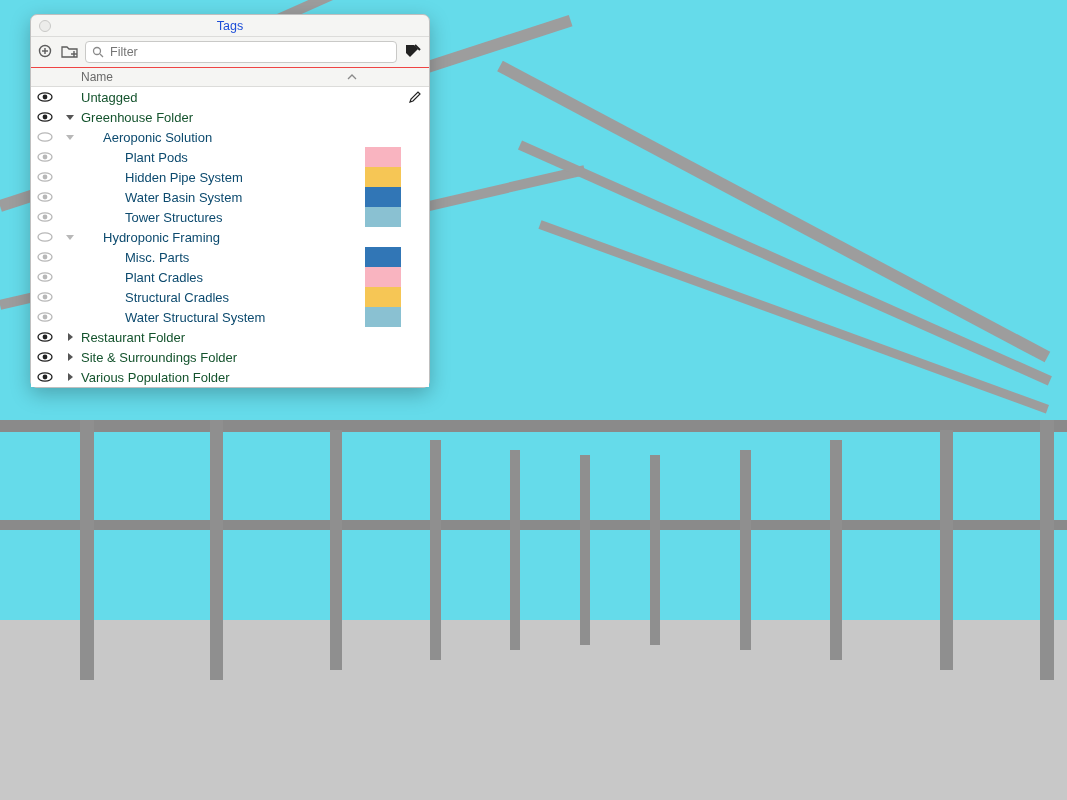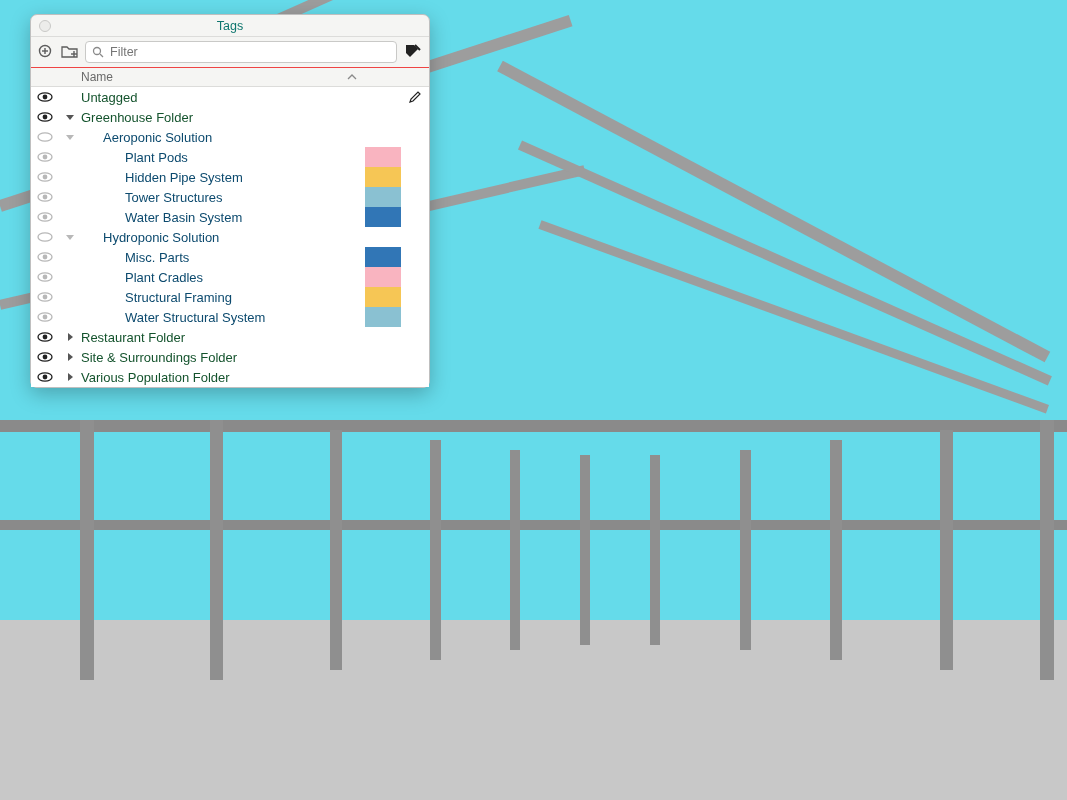--- a/index.html
+++ b/index.html
@@ -7,21 +7,21 @@
 .viewport { position: relative; width: 1067px; height: 800px; }
 .bg { position: absolute; inset: 0; }
 .panel {
   position: absolute; left: 30px; top: 14px; width: 400px;
   background: #f5f5f3; border: 1px solid #bfbfbf; border-radius: 7px;
   box-shadow: 0 6px 20px rgba(0,0,0,.25);
   display: flex; flex-direction: column;
 }
 .titlebar {
   height: 22px; display: flex; align-items: center; justify-content: center;
-  font-size: 12.5px; color: #0f766e; position: relative;
+  font-size: 12.5px; color: #1d4ed8; position: relative;
   border-bottom: 1px solid #dcdcda;
 }
 .titlebar .closebtn {
   position: absolute; left: 8px; top: 5px; width: 12px; height: 12px;
   border-radius: 50%; border: 1px solid #c9c9c7; background: #ececea;
 }
 .toolbar {
   height: 30px; display: flex; align-items: center; gap: 6px; padding: 0 6px;
 }
 .toolbar .iconbox { width: 18px; height: 18px; display:flex; align-items:center; justify-content:center; }
@@ -240,80 +240,80 @@
         </div>
         <div class="row dim">
           <span class="c-eye">
             <svg width="18" height="12" viewBox="0 0 18 12">
               <ellipse cx="9" cy="6" rx="7" ry="4.2" fill="none" stroke="#b8b8b8" stroke-width="1.3"></ellipse>
               <circle cx="9" cy="6" r="2.4" fill="#b8b8b8"></circle>
             </svg>
           </span>
           <span class="c-arrow"></span>
           <span class="c-label">
+            <span class="depth-2">Water Basin System</span>
+          </span>
+          <span class="c-swatch">
+            <div class="swatch" style="background: rgb(49, 118, 182);"></div>
+          </span>
+          <span class="c-edit"></span>
+        </div>
+        <div class="row dim">
+          <span class="c-eye">
+            <svg width="18" height="12" viewBox="0 0 18 12">
+              <ellipse cx="9" cy="6" rx="7" ry="4.2" fill="none" stroke="#b8b8b8" stroke-width="1.3"></ellipse>
+              <circle cx="9" cy="6" r="2.4" fill="#b8b8b8"></circle>
+            </svg>
+          </span>
+          <span class="c-arrow"></span>
+          <span class="c-label">
             <span class="depth-2">Tower Structures</span>
           </span>
           <span class="c-swatch">
             <div class="swatch" style="background: rgb(138, 193, 210);"></div>
           </span>
           <span class="c-edit"></span>
         </div>
         <div class="row dim">
           <span class="c-eye">
             <svg width="18" height="12" viewBox="0 0 18 12">
               <ellipse cx="9" cy="6" rx="7" ry="4.2" fill="none" stroke="#b8b8b8" stroke-width="1.3"></ellipse>
-              <circle cx="9" cy="6" r="2.4" fill="#b8b8b8"></circle>
-            </svg>
-          </span>
-          <span class="c-arrow"></span>
-          <span class="c-label">
-            <span class="depth-2">Water Basin System</span>
+            </svg>
+          </span>
+          <span class="c-arrow">
+            <svg width="10" height="10" viewBox="0 0 10 10">
+              <path d="M1 3 L9 3 L5 8 Z" fill="#b8b8b8"></path>
+            </svg>
+          </span>
+          <span class="c-label">
+            <span class="depth-1">Hydroponic Framing</span>
+          </span>
+          <span class="c-swatch"></span>
+          <span class="c-edit"></span>
+        </div>
+        <div class="row dim">
+          <span class="c-eye">
+            <svg width="18" height="12" viewBox="0 0 18 12">
+              <ellipse cx="9" cy="6" rx="7" ry="4.2" fill="none" stroke="#b8b8b8" stroke-width="1.3"></ellipse>
+              <circle cx="9" cy="6" r="2.4" fill="#b8b8b8"></circle>
+            </svg>
+          </span>
+          <span class="c-arrow"></span>
+          <span class="c-label">
+            <span class="depth-2">Misc. Parts</span>
           </span>
           <span class="c-swatch">
             <div class="swatch" style="background: rgb(49, 118, 182);"></div>
           </span>
           <span class="c-edit"></span>
         </div>
         <div class="row dim">
           <span class="c-eye">
             <svg width="18" height="12" viewBox="0 0 18 12">
               <ellipse cx="9" cy="6" rx="7" ry="4.2" fill="none" stroke="#b8b8b8" stroke-width="1.3"></ellipse>
-            </svg>
-          </span>
-          <span class="c-arrow">
-            <svg width="10" height="10" viewBox="0 0 10 10">
-              <path d="M1 3 L9 3 L5 8 Z" fill="#b8b8b8"></path>
-            </svg>
-          </span>
-          <span class="c-label">
-            <span class="depth-1">Hydroponic Solution</span>
-          </span>
-          <span class="c-swatch"></span>
-          <span class="c-edit"></span>
-        </div>
-        <div class="row dim">
-          <span class="c-eye">
-            <svg width="18" height="12" viewBox="0 0 18 12">
-              <ellipse cx="9" cy="6" rx="7" ry="4.2" fill="none" stroke="#b8b8b8" stroke-width="1.3"></ellipse>
-              <circle cx="9" cy="6" r="2.4" fill="#b8b8b8"></circle>
-            </svg>
-          </span>
-          <span class="c-arrow"></span>
-          <span class="c-label">
-            <span class="depth-2">Misc. Parts</span>
-          </span>
-          <span class="c-swatch">
-            <div class="swatch" style="background: rgb(49, 118, 182);"></div>
-          </span>
-          <span class="c-edit"></span>
-        </div>
-        <div class="row dim">
-          <span class="c-eye">
-            <svg width="18" height="12" viewBox="0 0 18 12">
-              <ellipse cx="9" cy="6" rx="7" ry="4.2" fill="none" stroke="#b8b8b8" stroke-width="1.3"></ellipse>
               <circle cx="9" cy="6" r="2.4" fill="#b8b8b8"></circle>
             </svg>
           </span>
           <span class="c-arrow"></span>
           <span class="c-label">
             <span class="depth-2">Plant Cradles</span>
           </span>
           <span class="c-swatch">
             <div class="swatch" style="background: rgb(249, 180, 192);"></div>
           </span>
@@ -321,21 +321,21 @@
         </div>
         <div class="row dim">
           <span class="c-eye">
             <svg width="18" height="12" viewBox="0 0 18 12">
               <ellipse cx="9" cy="6" rx="7" ry="4.2" fill="none" stroke="#b8b8b8" stroke-width="1.3"></ellipse>
               <circle cx="9" cy="6" r="2.4" fill="#b8b8b8"></circle>
             </svg>
           </span>
           <span class="c-arrow"></span>
           <span class="c-label">
-            <span class="depth-2">Structural Framing</span>
+            <span class="depth-2">Structural Cradles</span>
           </span>
           <span class="c-swatch">
             <div class="swatch" style="background: rgb(246, 198, 85);"></div>
           </span>
           <span class="c-edit"></span>
         </div>
         <div class="row dim">
           <span class="c-eye">
             <svg width="18" height="12" viewBox="0 0 18 12">
               <ellipse cx="9" cy="6" rx="7" ry="4.2" fill="none" stroke="#b8b8b8" stroke-width="1.3"></ellipse>

